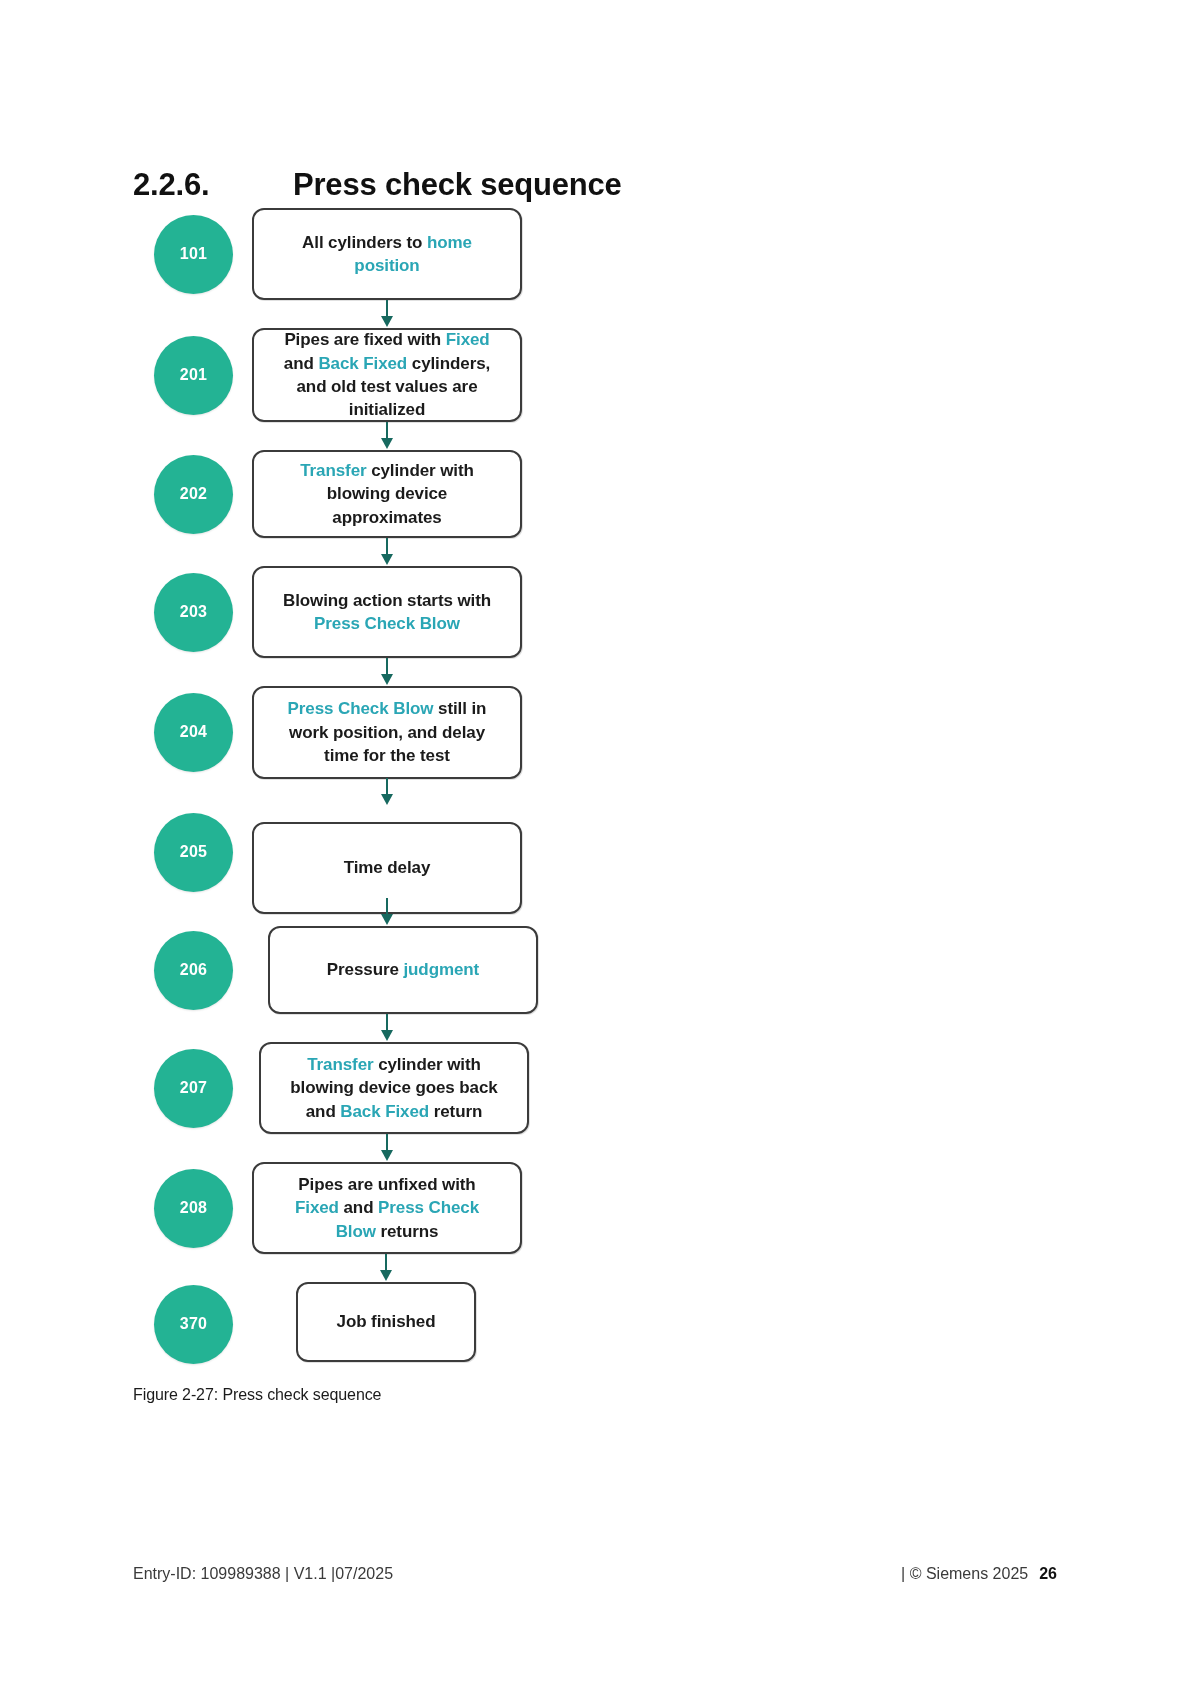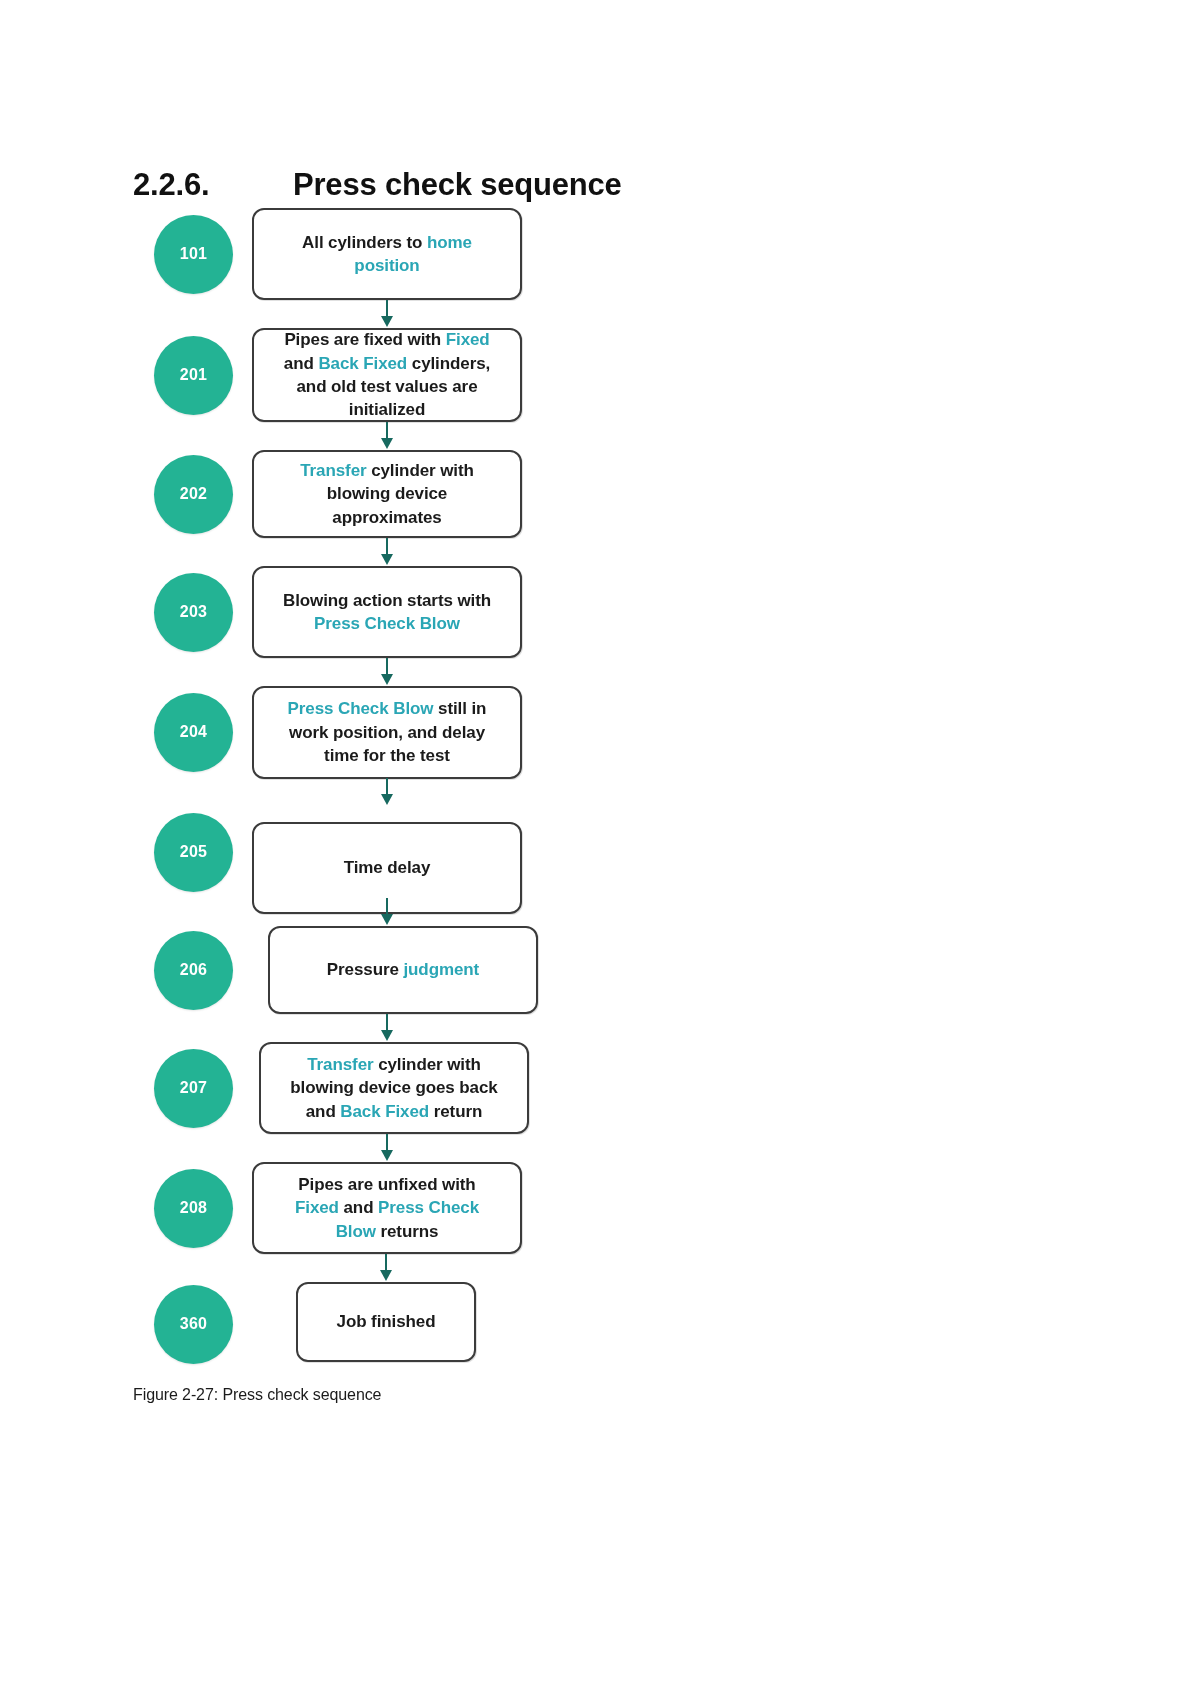--- a/index.html
+++ b/index.html
@@ -241,23 +241,30 @@
         <div class="badge" style="top: 960.5px;">208</div>
         <div class="node" style="left: 119px; top: 954px; width: 270px; height: 92px;">
           <div class="txt"><span>Pipes are unfixed with </span><span class="hl">Fixed</span><span> and </span><span class="hl">Press Check Blow</span><span> returns</span></div>
         </div>
         <div class="connector" style="left: 247px; top: 1046px; height: 28px;">
           <div class="stem" style="height: 18px;"></div>
           <div class="head" style="top: 16px;"></div>
         </div>
       </div>
       <div class="flow-row">
-        <div class="badge" style="top: 1076.5px;">360</div>
+        <div class="badge" style="top: 1076.5px;">370</div>
         <div class="node" style="left: 163px; top: 1074px; width: 180px; height: 80px;">
           <div class="txt"><span>Job finished</span></div>
         </div>
       </div>
     </div>
 
   <div class="figure-caption">Figure 2-27: Press check sequence</div>
 
+  <div class="footer">
+    <span class="left">Entry-ID: 109989388 | V1.1 |07/2025</span>
+    <span class="right">
+      <span>| © Siemens 2025</span>
+      <span class="pageno">26</span>
+    </span>
+  </div>
 
 </div>
 
 </body></html>

